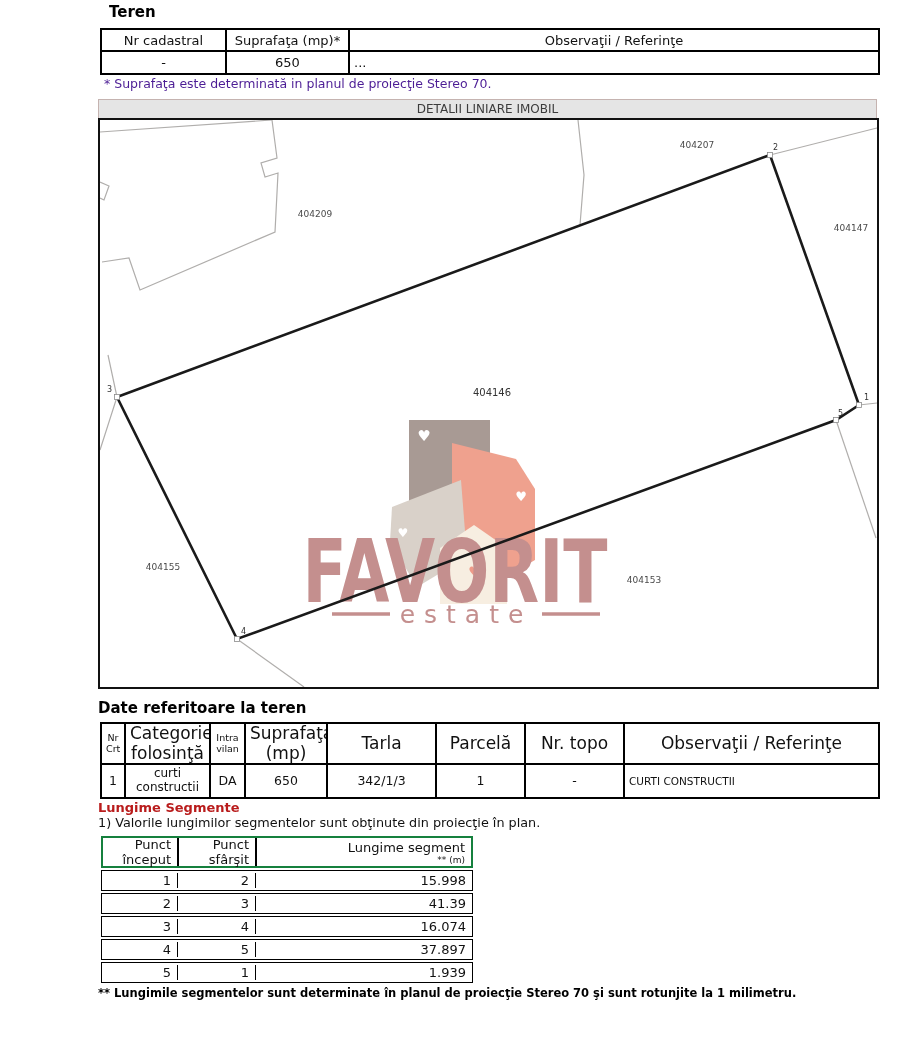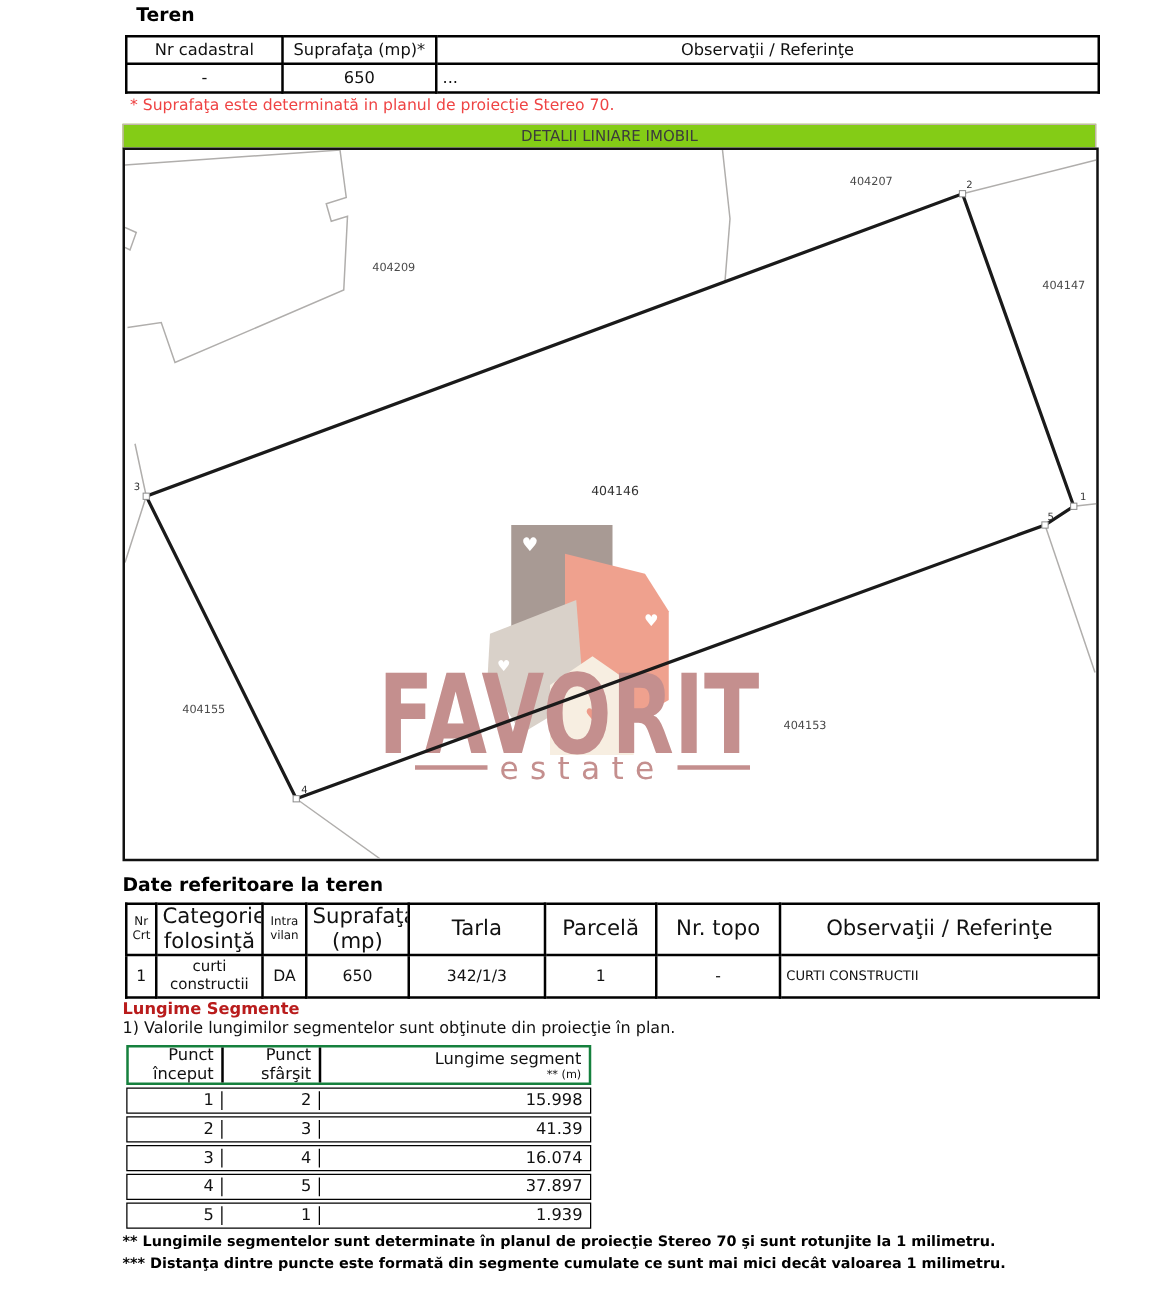--- a/index.html
+++ b/index.html
@@ -17,24 +17,24 @@
   
   .t1 th{font-size:13px;height:20px;}
   .t1 td{font-size:13px;height:21px;}
   
   .t2 th{font-size:17px;height:36px;line-height:1.15;}
   .t2 td{font-size:12.5px;height:32px;text-align:center;line-height:1.15;}
   .t2 .small-h{font-size:9.5px;}
   .t2 .obs-cell{text-align:left;font-size:10.5px;}
   .t2 .two-line{font-size:12px;}
   
-  .banner{background:#84cc16;border:1px solid #c5b3b0;color:#3c3c3c;
+  .banner{background:#e5e5e5;border:1px solid #c5b3b0;color:#3c3c3c;
           font-size:12px;text-align:center;line-height:18px;}
   
-  .note{font-size:12.5px;color:#ef4444;}
+  .note{font-size:12.5px;color:#4c1d95;}
   .note-b{font-size:12.8px;font-weight:normal;color:#111;}
   .footnote{font-size:11.5px;font-weight:bold;color:#000;}
   
   .seg{font-size:13px;}
   .seg .row{display:flex;box-sizing:border-box;}
   .seg .hrow{border:2px solid #15803d;height:32px;}
   .seg .drow{border:1.5px solid #000;height:21px;margin-top:2px;align-items:center;}
   .seg .c{box-sizing:border-box;display:flex;flex-direction:column;justify-content:center;
           align-items:flex-end;padding-right:6px;}
   .seg .c1{width:76px;border-right:2px solid #000;}
@@ -211,15 +211,14 @@
       <div class="c c3">37.897</div>
     </div>
     <div class="row drow">
       <div class="c c1">5</div>
       <div class="c c2">1</div>
       <div class="c c3">1.939</div>
     </div>
   </div>
 
   <div class="abs footnote" style="left:98px;top:986px;">** Lungimile segmentelor sunt determinate în planul de proiecţie Stereo 70 şi sunt rotunjite la 1 milimetru.</div>
-  <div class="abs footnote" style="left:98px;top:1003px;">*** Distanţa dintre puncte este formată din segmente cumulate ce sunt mai mici decât valoarea 1 milimetru.</div>
 
 </div>
 
 </body></html>

